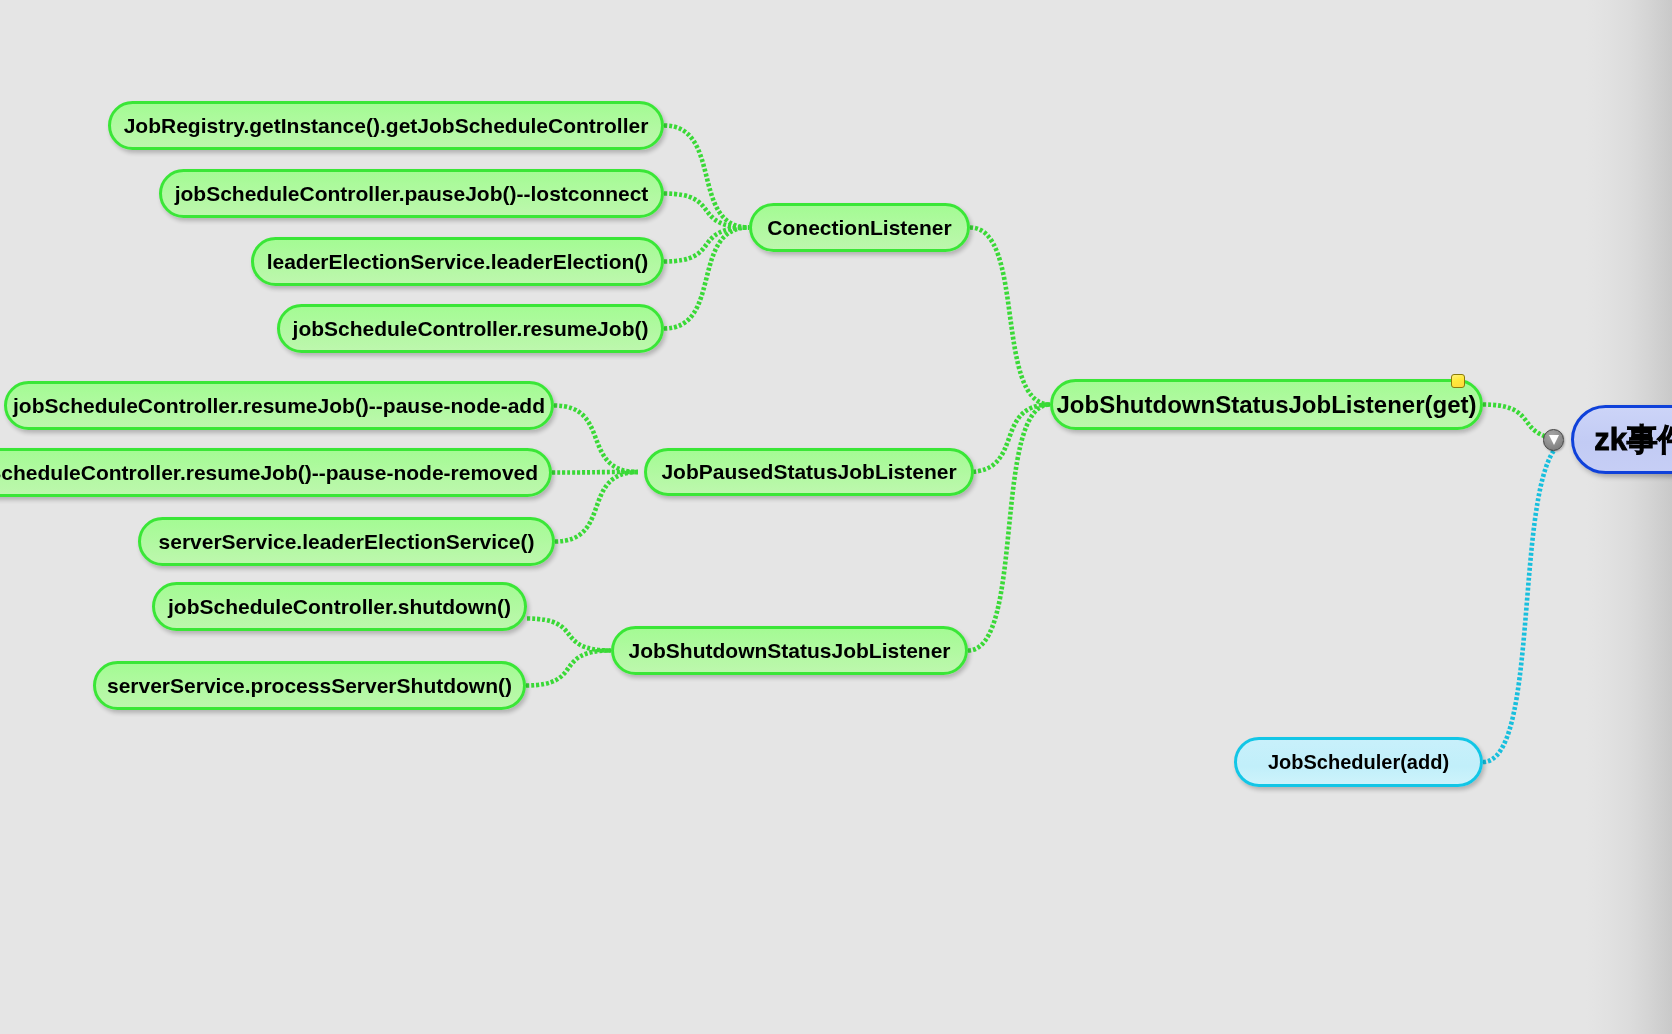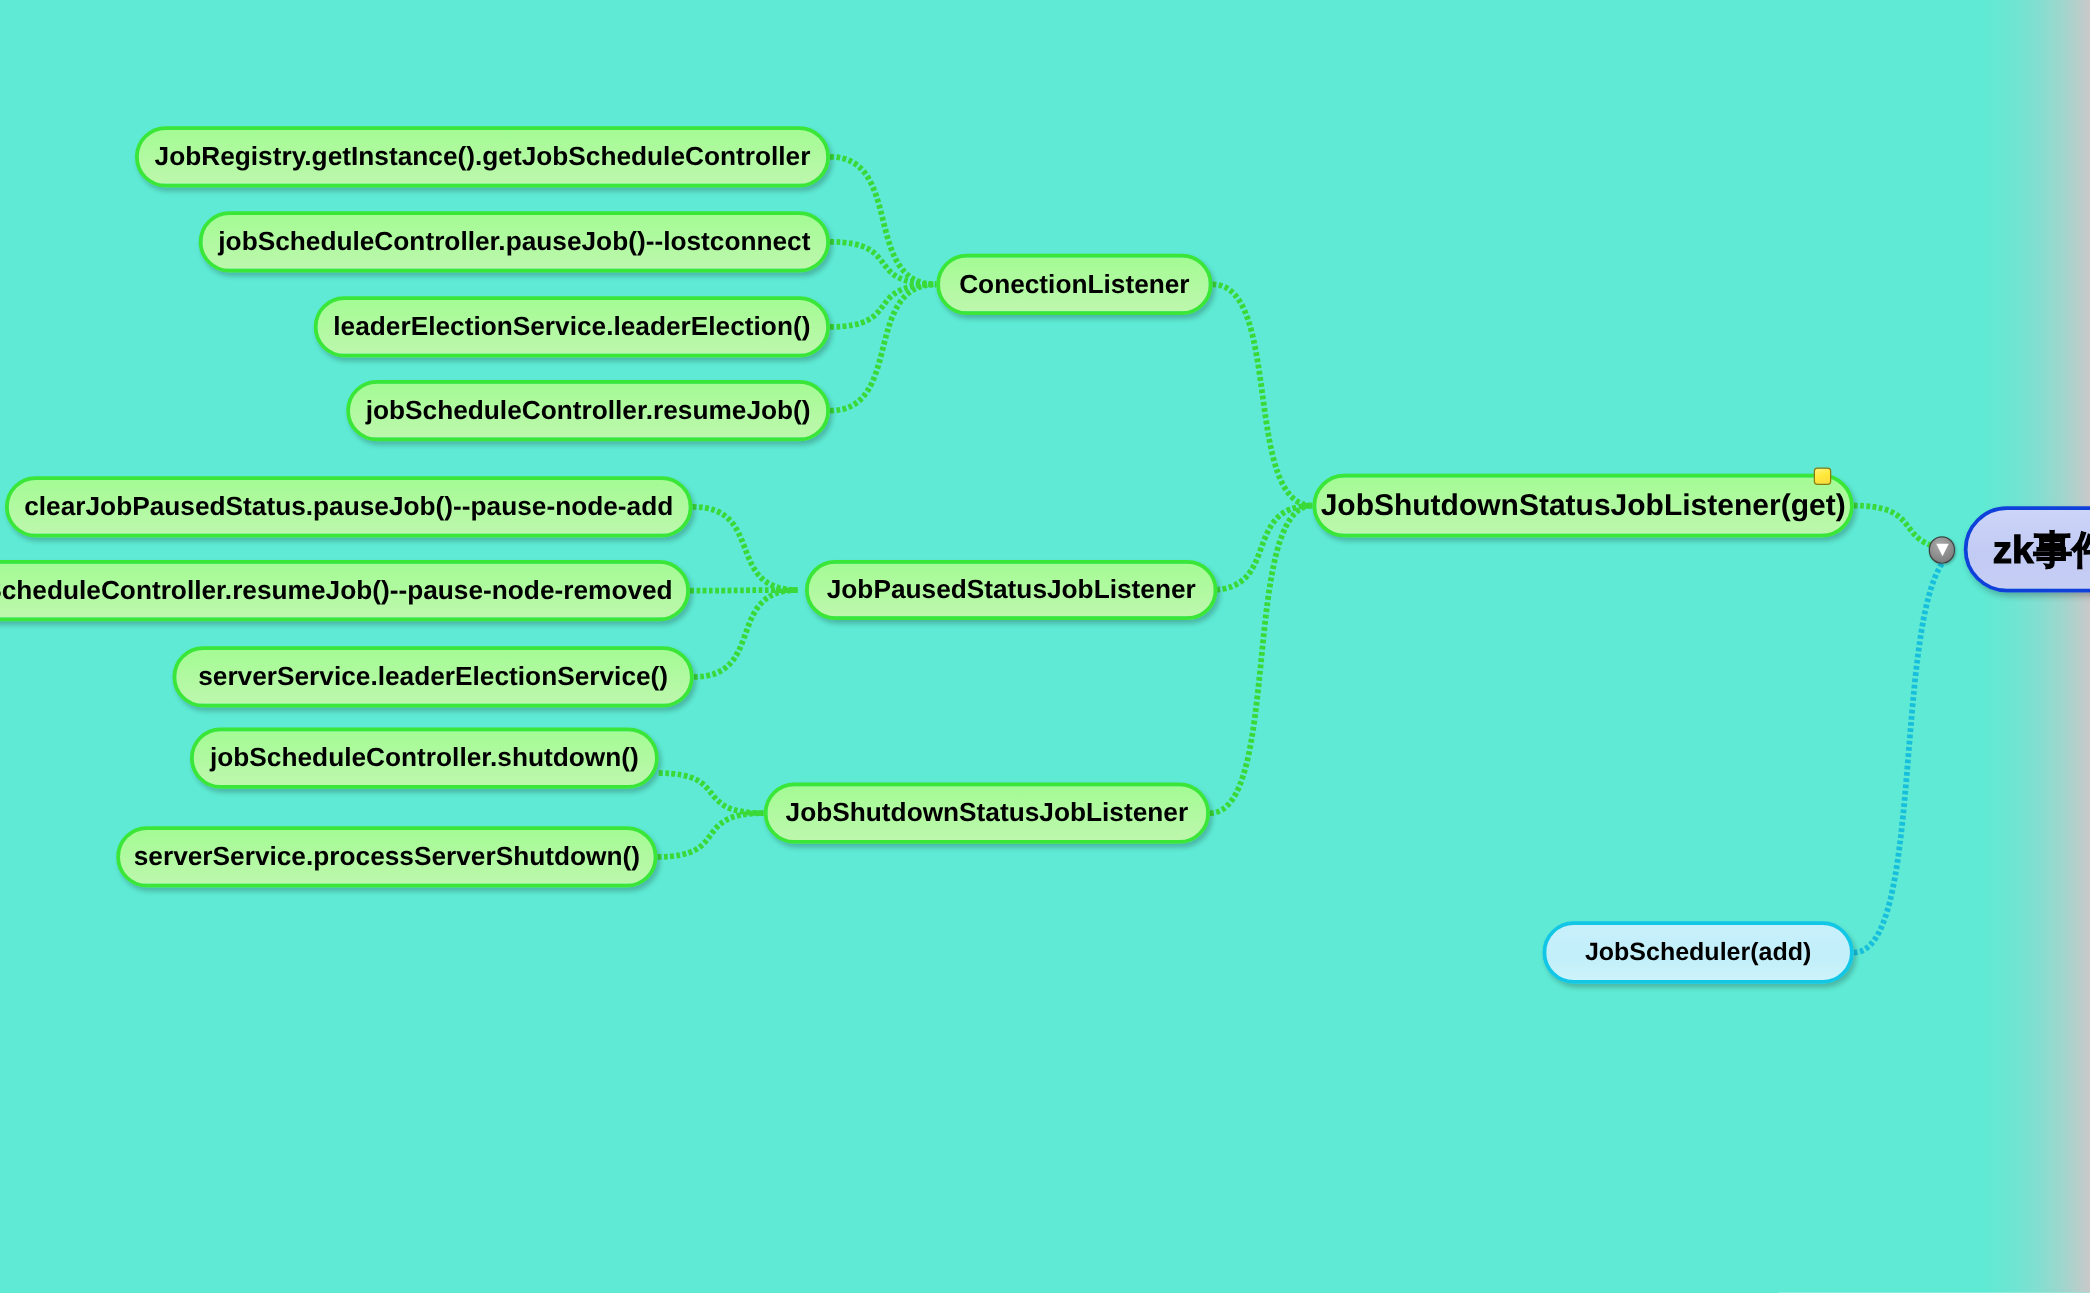--- a/index.html
+++ b/index.html
@@ -1,19 +1,19 @@
 <!DOCTYPE html>
 <html><head>
 <meta charset="utf-8">
 <title>mindmap</title>
 <style>
   html,body{margin:0;padding:0;}
   body{width:1672px;height:1034px;overflow:hidden;background:#fff;
        font-family:"Liberation Sans","DejaVu Sans",sans-serif;}
-  #canvas{position:absolute;left:0;top:0;width:1672px;height:1034px;background:#5eead4;}
+  #canvas{position:absolute;left:0;top:0;width:1672px;height:1034px;background:#e5e5e5;}
   #edges{position:absolute;left:0;top:0;width:1672px;height:1034px;}
   .node{position:absolute;box-sizing:border-box;display:flex;align-items:center;
         justify-content:center;white-space:nowrap;font-weight:bold;color:#000;}
   .green{border:3px solid #3ae637;border-radius:999px;
          background:linear-gradient(180deg,#a4fb94 0%,#bdf7ad 100%);
          box-shadow:2px 3px 4px rgba(0,0,0,0.22);font-size:21px;}
   .cyan{border:3px solid #12c6e6;border-radius:999px;
         background:linear-gradient(180deg,#c8f0fb 0%,#c1effa 60%,#cdf3fb 100%);
         box-shadow:2px 3px 4px rgba(0,0,0,0.22);font-size:21px;}
   .blue{border:3px solid #0f41da;border-radius:999px;
@@ -51,21 +51,21 @@
       <path d="M968,650.5C1025.4,650.5 992.6,404.5 1050,404.5" class="edge" stroke="#3ad937"></path>
       <path d="M1483,404.5C1532.7112,404.5 1519.3814968000001,427.293715 1544.7589081648,436.09208899" class="edge" stroke="#3ad937"></path>
       <path d="M1483,762C1537.9471999999998,762 1515.8741248000001,505.39835999999997 1554.1849453568,449.97240576" class="edge" stroke="#18bfdd"></path>
     </svg>
   <div id="nodes">
       <div class="node green" style="left: 108px; top: 101px; width: 556px; height: 49px;">JobRegistry.getInstance().getJobScheduleController</div>
       <div class="node green" style="left: 159px; top: 169px; width: 505px; height: 49px; text-align: center;">jobScheduleController.pauseJob()--lostconnect</div>
       <div class="node green" style="left: 251px; top: 237px; width: 413px; height: 49px;">leaderElectionService.leaderElection()</div>
       <div class="node green" style="left: 277px; top: 304px; width: 387px; height: 49px; text-align: center;">jobScheduleController.resumeJob()</div>
       <div class="node green" style="left: 749px; top: 203px; width: 221px; height: 49px;">ConectionListener</div>
-      <div class="node green" style="left: 4px; top: 381px; width: 550px; height: 49px;">clearJobPausedStatus.pauseJob()--pause-node-add</div>
+      <div class="node green" style="left: 4px; top: 381px; width: 550px; height: 49px;">jobScheduleController.resumeJob()--pause-node-add</div>
       <div class="node green" style="left: -58px; top: 448px; width: 610px; height: 49px;">jobScheduleController.resumeJob()--pause-node-removed</div>
       <div class="node green" style="left: 138px; top: 517px; width: 417px; height: 49px;">serverService.leaderElectionService()</div>
       <div class="node green" style="left: 644px; top: 448px; width: 330px; height: 48px;">JobPausedStatusJobListener</div>
       <div class="node green" style="left: 152px; top: 582px; width: 375px; height: 49px;">jobScheduleController.shutdown()</div>
       <div class="node green" style="left: 93px; top: 661px; width: 433px; height: 49px;">serverService.processServerShutdown()</div>
       <div class="node green" style="left: 611px; top: 626px; width: 357px; height: 49px;">JobShutdownStatusJobListener</div>
       <div class="node green" style="left: 1050px; top: 379px; width: 433px; height: 51px; font-size: 24px;">JobShutdownStatusJobListener(get)</div>
       <div class="node cyan" style="left: 1234px; top: 737px; width: 249px; height: 50px; font-size: 20px;">JobScheduler(add)</div>
       <div class="node blue" style="left: 1571px; top: 405px; width: 141px; height: 69px;">zk事件</div>
     </div>

